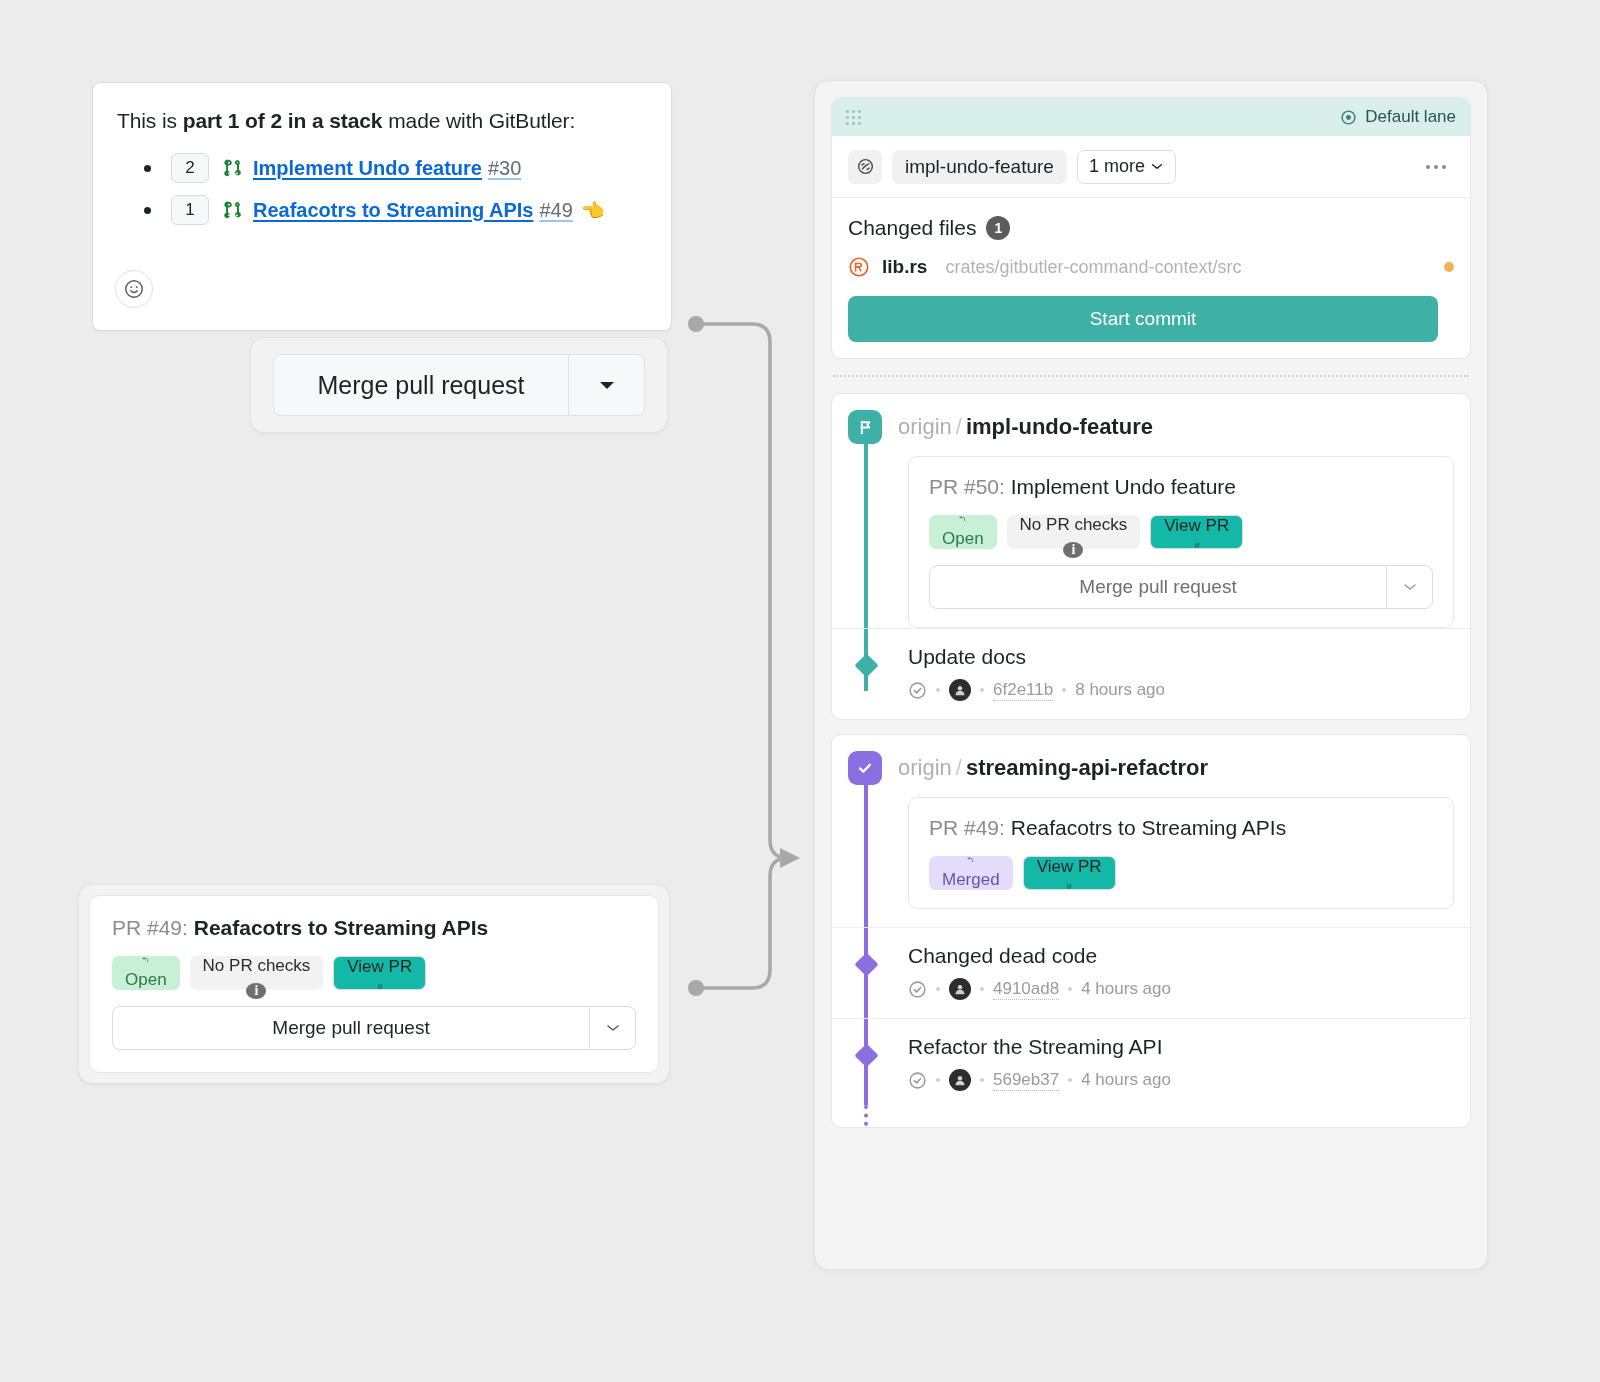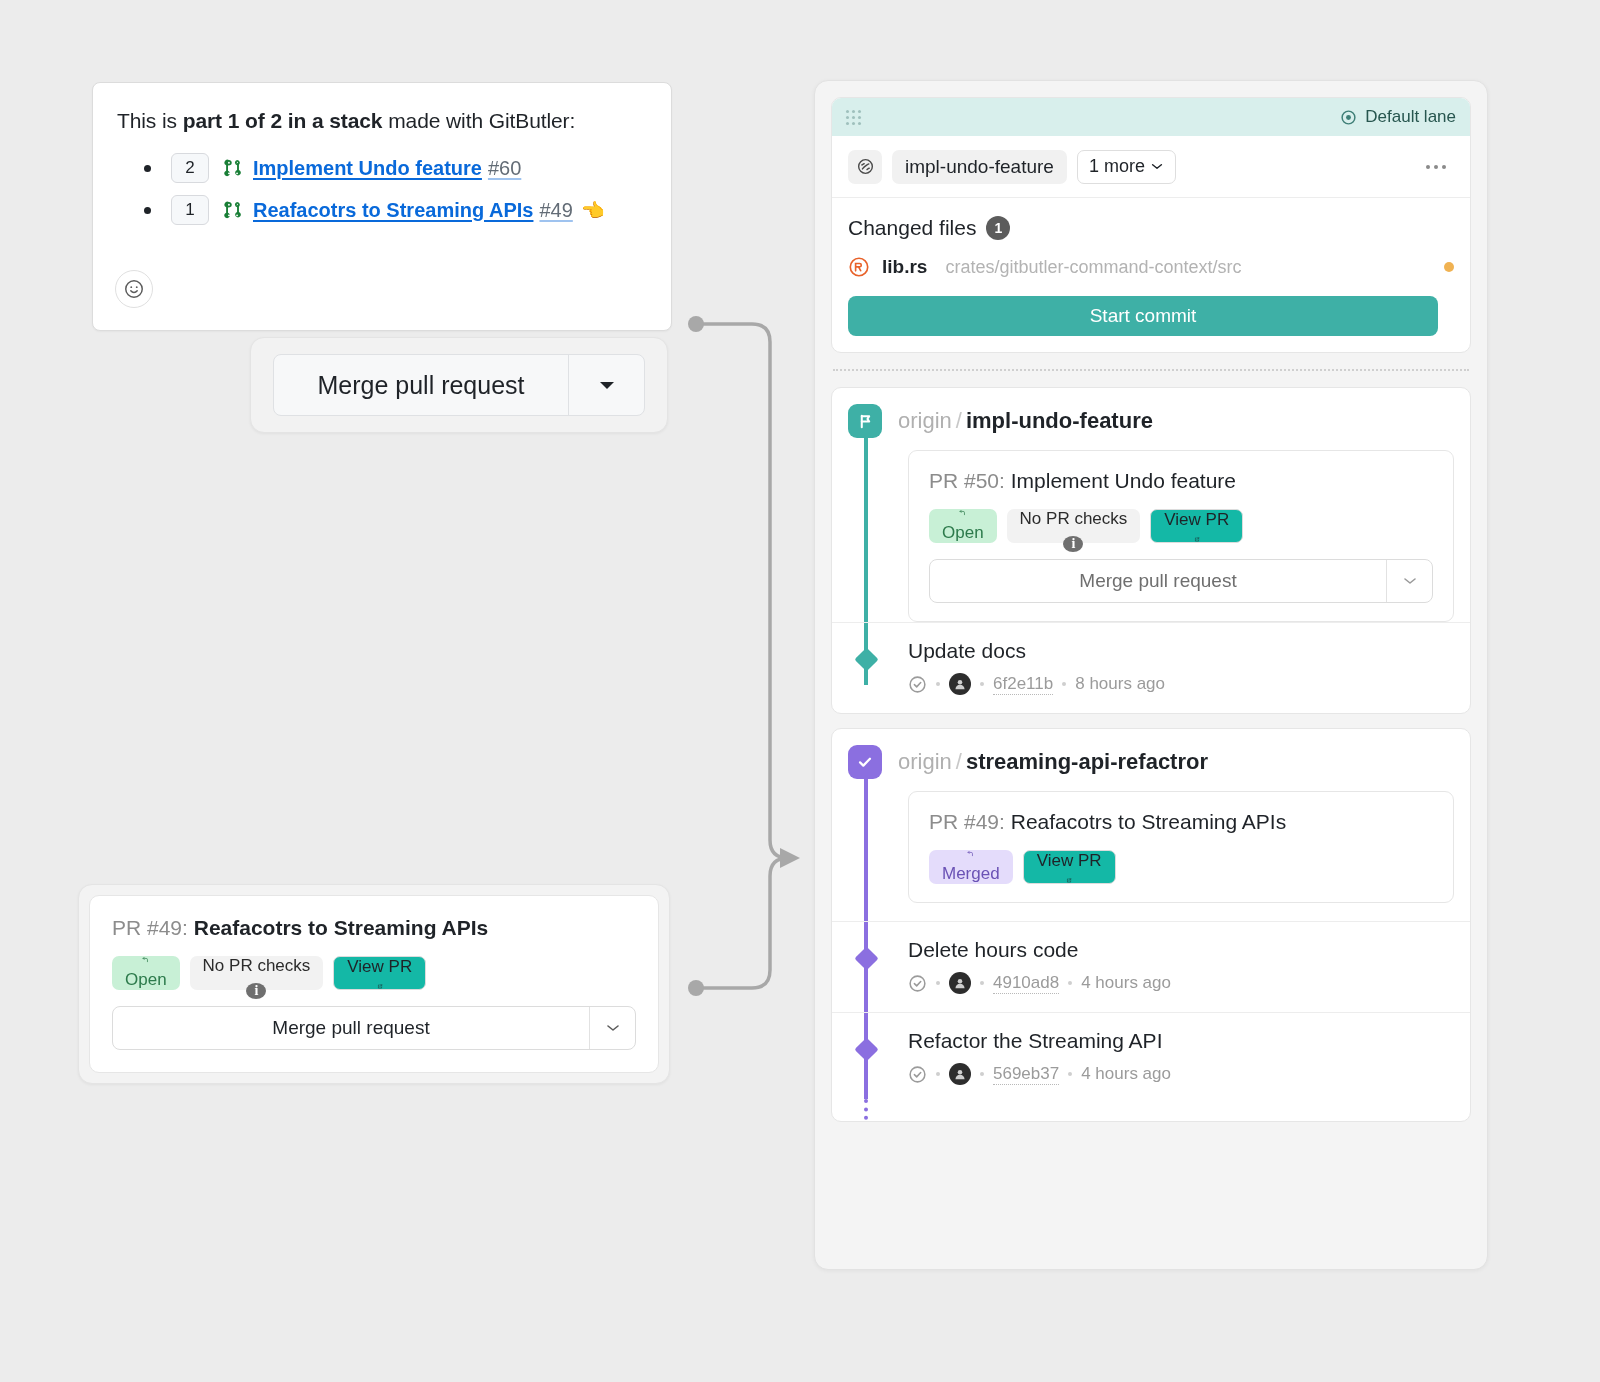--- a/index.html
+++ b/index.html
@@ -185,21 +185,21 @@
   }
   .file-row {
     display: flex; align-items: center; padding: 6px 16px 14px 16px; gap: 12px;
   }
   .file-name { font-size: 19px; color: #1f2328; font-weight: 600; }
   .file-path { font-size: 18px; color: #b3b3b3; margin-left: 6px; }
   .amber-dot {
     margin-left: auto; width: 10px; height: 10px; border-radius: 50%; background: #f0b252;
   }
   .start-commit {
-    margin: 4px 32px 16px 16px; height: 40px; border-radius: 8px;
+    margin: 4px 32px 16px 16px; height: 46px; border-radius: 8px;
     background: #3eb0a6; color: #fff; font-size: 19px;
     display: flex; align-items: center; justify-content: center;
   }
 
   .dotted-sep {
     margin: 16px 2px; height: 0;
     border-top: 2px dotted #cfcfcf;
   }
 
   
@@ -273,21 +273,21 @@
       <li>
         <span class="bullet"></span>
         <span class="count-chip">2</span>
         <span class="pr-icon">
           <svg width="20" height="20" viewBox="0 0 16 16" fill="#1a7f37">
             <path d="M4.75 1.5a2.25 2.25 0 11-.75 4.372v4.256a2.251 2.251 0 11-1.5 0V5.872A2.25 2.25 0 014.75 1.5zm0 1.5a.75.75 0 100 1.5.75.75 0 000-1.5zm0 8.5a.75.75 0 100 1.5.75.75 0 000-1.5zM11.25 1.5a2.25 2.25 0 011.5 3.872v4.256a2.251 2.251 0 11-1.5 0V5.872A2.25 2.25 0 0111.25 1.5zm0 1.5a.75.75 0 100 1.5.75.75 0 000-1.5zm0 8.5a.75.75 0 100 1.5.75.75 0 000-1.5z"></path>
             <path d="M11.5 5.2 9.9 3.6l.7-.7 1.6 1.6z"></path>
           </svg>
         </span>
         <a class="pr-link" href="#">Implement Undo feature</a>
-        <span class="pr-num">#60</span>
+        <span class="pr-num">#30</span>
       </li>
       <li>
         <span class="bullet"></span>
         <span class="count-chip">1</span>
         <span class="pr-icon">
           <svg width="20" height="20" viewBox="0 0 16 16" fill="#1a7f37">
             <path d="M4.75 1.5a2.25 2.25 0 11-.75 4.372v4.256a2.251 2.251 0 11-1.5 0V5.872A2.25 2.25 0 014.75 1.5zm0 1.5a.75.75 0 100 1.5.75.75 0 000-1.5zm0 8.5a.75.75 0 100 1.5.75.75 0 000-1.5zM11.25 1.5a2.25 2.25 0 011.5 3.872v4.256a2.251 2.251 0 11-1.5 0V5.872A2.25 2.25 0 0111.25 1.5zm0 1.5a.75.75 0 100 1.5.75.75 0 000-1.5zm0 8.5a.75.75 0 100 1.5.75.75 0 000-1.5z"></path>
             <path d="M11.5 5.2 9.9 3.6l.7-.7 1.6 1.6z"></path>
           </svg>
         </span>
@@ -538,21 +538,21 @@
               <path d="M6 3H3v10h10v-3"></path>
                 <path d="M9.5 2.5H13.5V6.5"></path>
                 <path d="M13.5 2.5L7.5 8.5"></path>
             </svg>
           </div>
         </div>
       </div>
 
       <div class="commit-row" style="margin-top:18px">
         <span class="node-diamond node-purple" style="top:28px"></span>
-        <div class="commit-title">Delete hours code</div>
+        <div class="commit-title">Changed dead code</div>
         <div class="commit-meta">
           <svg width="19" height="19" viewBox="0 0 16 16" fill="none" stroke="#9b9b9b" stroke-width="1.3">
             <circle cx="8" cy="8" r="6.2"></circle>
               <path d="M5.4 8.1l1.9 1.9 3.4-3.7" stroke-linecap="round" stroke-linejoin="round"></path>
           </svg>
           <span class="meta-sep"></span>
           <span class="avatar-sm">
             <svg width="14" height="14" viewBox="0 0 16 16" fill="#cfcfcf">
                 <circle cx="8" cy="6" r="2.6"></circle>
                 <path d="M2.8 14a5.2 5.2 0 0110.4 0z"></path>

